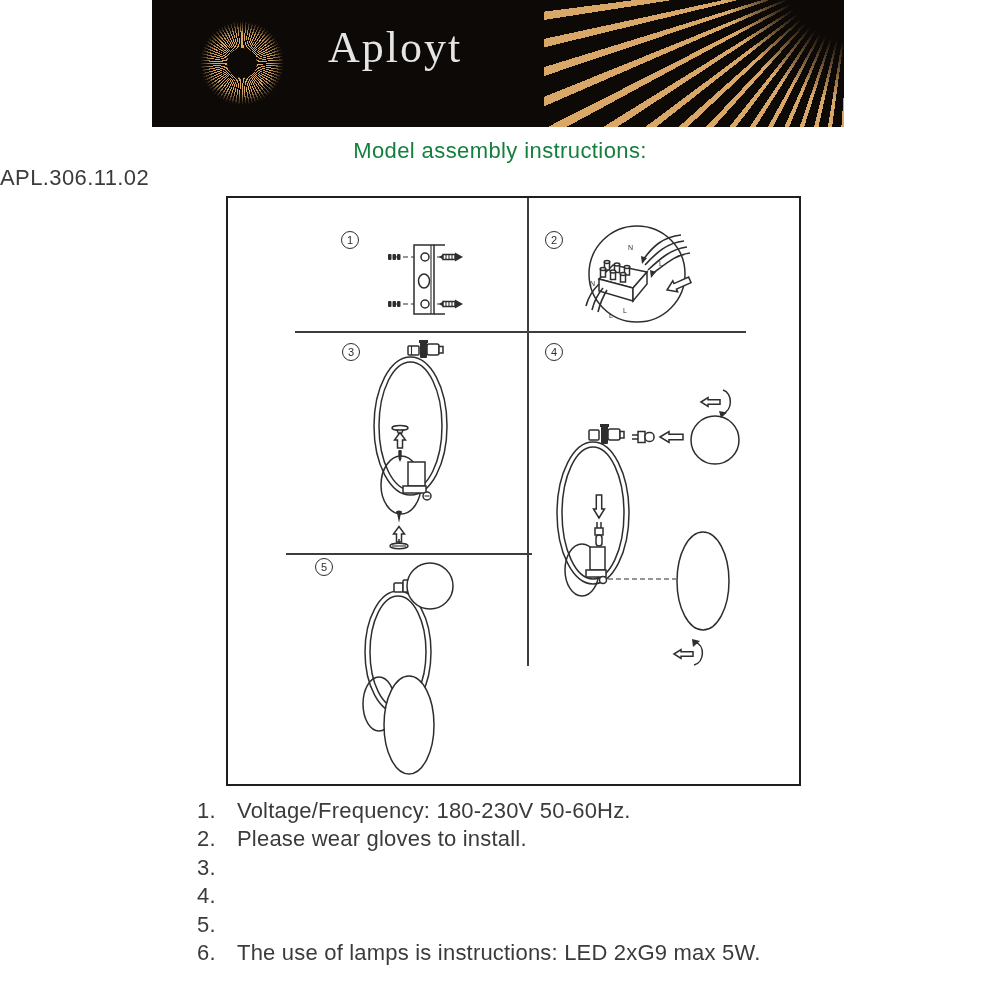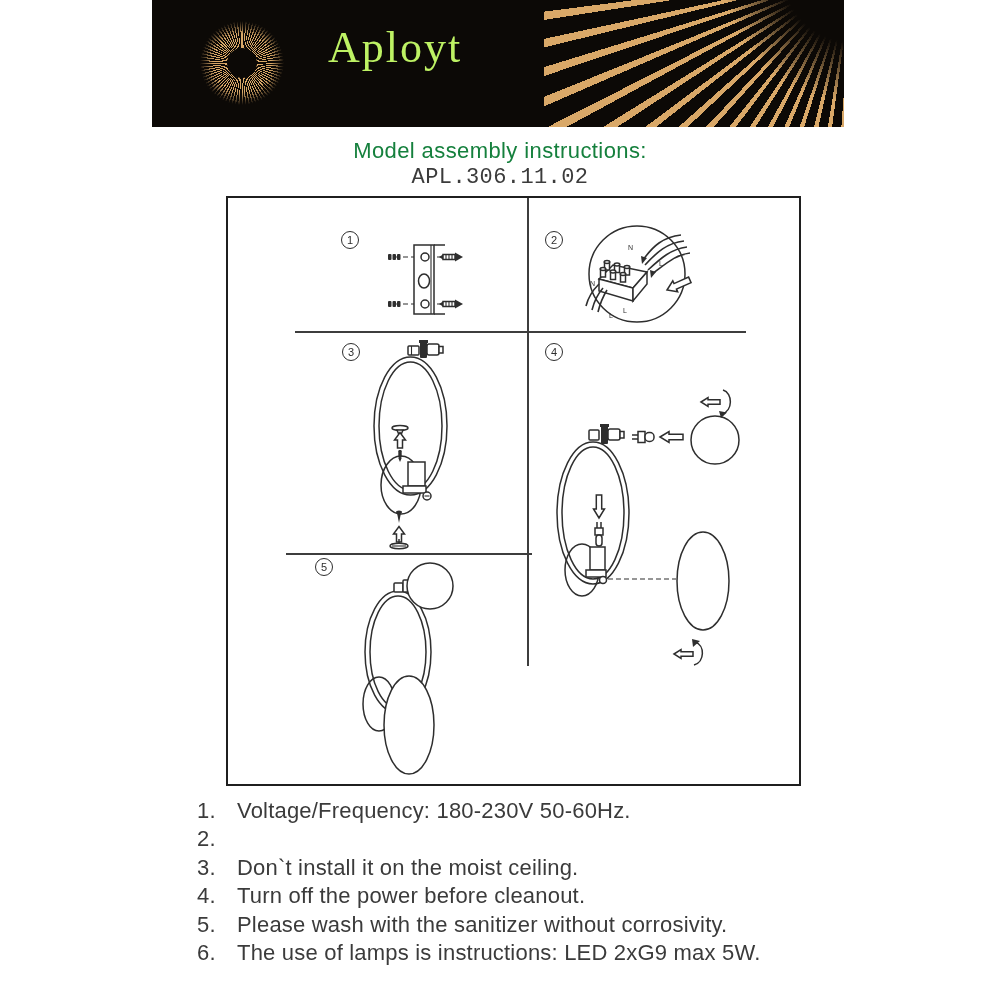--- a/index.html
+++ b/index.html
@@ -6,31 +6,31 @@
   body{width:1000px;height:1000px;position:relative;font-family:"Liberation Sans",sans-serif;color:#3a3a3a;}
 
   
   .banner{position:absolute;left:152px;top:0;width:692px;height:127px;background:#0c0906;overflow:hidden;}
   .sunburst{position:absolute;left:33px;top:6px;width:114px;height:114px;border-radius:50%;
     background:
       radial-gradient(circle,#0c0906 0 18%, rgba(12,9,6,0) 19%),
       radial-gradient(circle, rgba(12,9,6,0) 0 36%, #0c0906 52%),
       repeating-conic-gradient(#d9a868 0deg 1.9deg, #0c0906 1.9deg 4.7deg);}
   .brand{position:absolute;left:176px;top:22px;font-family:"Liberation Serif",serif;font-weight:400;
-    font-size:44px;letter-spacing:2px;color:#bef264;}
+    font-size:44px;letter-spacing:2px;color:#e5e5e5;}
   .banner-rays{position:absolute;right:0;top:0;width:300px;height:127px;
     background:
       radial-gradient(circle at 103% -22%, #0c0906 0 70px, rgba(12,9,6,0) 130px),
       repeating-conic-gradient(from 150deg at 103% -22%, #0c0906 0deg 3.4deg, #d9a868 3.4deg 4.9deg);}
 
   
   .page-title{position:absolute;left:0;right:0;top:138px;text-align:center;font-size:22px;
     letter-spacing:.4px;color:#15803d;}
-  .model-number{position:absolute;left:0;right:0;top:165px;text-align:center;font-size:22px;
-    letter-spacing:.4px;color:#3b3b3b;font-family:Liberation Mono, monospace;}
+  .model-number{position:absolute;left:0;right:0;top:165px;font-size:22px;
+    letter-spacing:.4px;color:#3b3b3b;}
 
   
   .dbox{position:absolute;left:226px;top:196px;width:571px;height:586px;border:2px solid #1f1f1f;background:#fff;}
   .divider{position:absolute;background:#3d3d3d;}
   .v-div{left:299px;top:0;width:2px;height:468px;}
   .h-div1{left:67px;top:133px;width:451px;height:2px;}
   .h-div2{left:58px;top:355px;width:246px;height:2px;}
 
   .badge{position:absolute;width:18px;height:18px;border:1.4px solid #2e2e2e;border-radius:50%;
     display:flex;align-items:center;justify-content:center;font-size:11px;color:#2e2e2e;box-sizing:border-box;}
@@ -254,30 +254,28 @@
   </svg>
 </div>
 
 <div class="instr">
   <div class="row">
     <span class="num">1.</span>
     <span>Voltage/Frequency: 180-230V 50-60Hz.</span>
   </div>
   <div class="row">
     <span class="num">2.</span>
+    <span>Please wear gloves to install.</span>
   </div>
   <div class="row">
     <span class="num">3.</span>
-    <span>Don`t install it on the moist ceiling.</span>
   </div>
   <div class="row">
     <span class="num">4.</span>
-    <span>Turn off the power before cleanout.</span>
   </div>
   <div class="row">
     <span class="num">5.</span>
-    <span>Please wash with the sanitizer without corrosivity.</span>
   </div>
   <div class="row">
     <span class="num">6.</span>
     <span>The use of lamps is instructions: LED 2xG9 max 5W.</span>
   </div>
 </div>
 
 </body></html>

